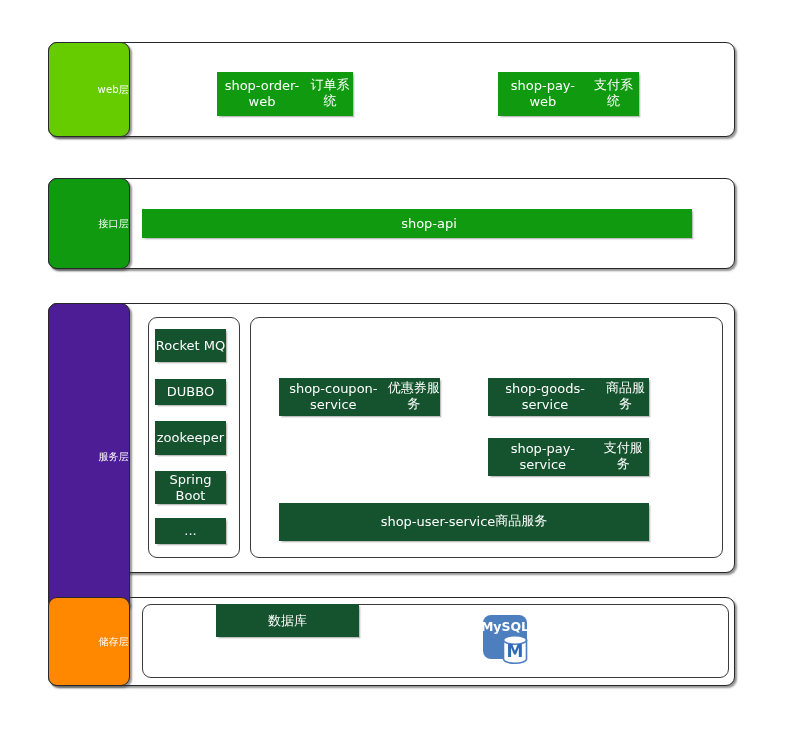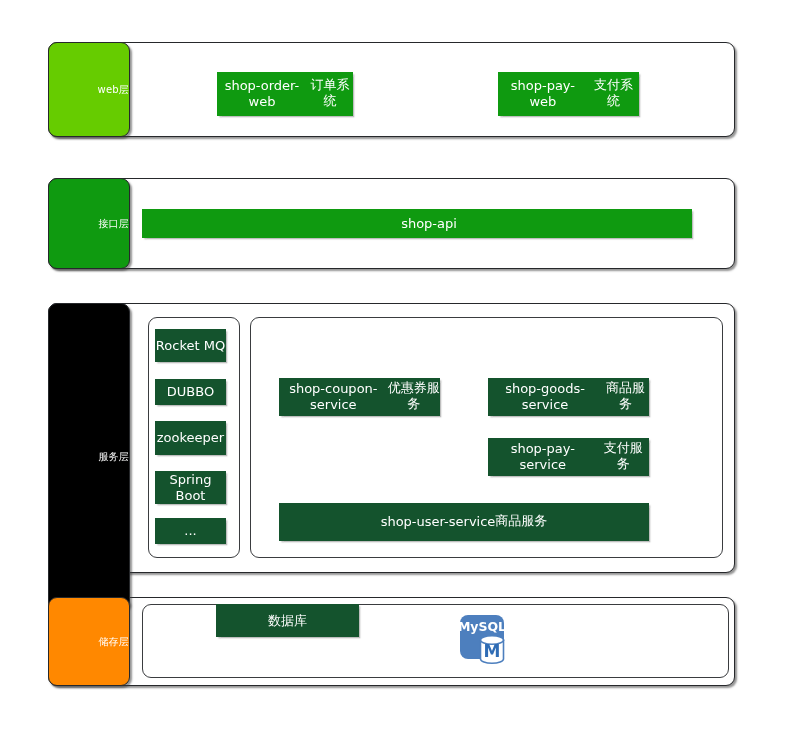--- a/index.html
+++ b/index.html
@@ -117,21 +117,21 @@
   <div class="layer-label" style="left:48px; top:178px; width:82px; height:91px; background:#0f9a10;padding-left:42px;">
     <span>接口层</span>
   </div>
 
   <div class="box api green-dark" style="left:142px; top:209px; width:550px; height:29px;">
     <span class="l1">shop-api</span>
   </div>
 
   <div class="layer" style="left:48px; top:303px; width:687px; height:270px;"></div>
 
-  <div class="layer-label" style="left:48px; top:303px; width:82px; height:308px; background:#000000;">
+  <div class="layer-label" style="left:48px; top:303px; width:82px; height:308px; background:#4c1d95;">
     <span>服务层</span>
   </div>
 
   <div class="panel" style="left:148px; top:317px; width:92px; height:241px;"></div>
 
   <div class="box mid blue" style="left:155px; top:329px; width:71px; height:33px;">
     <span class="l1">Rocket MQ</span>
   </div>
   <div class="box mid blue" style="left:155px; top:379px; width:71px; height:26px;">
     <span class="l1">DUBBO</span>
@@ -174,21 +174,21 @@
   <div class="layer-label" style="left:48px; top:597px; width:82px; height:89px; background:#ff8800;">
     <span>储存层</span>
   </div>
 
   <div class="panel" style="left:142px; top:604px; width:587px; height:74px;"></div>
 
   <div class="box db blue" style="left:216px; top:604px; width:143px; height:33px;">
     <span class="l1">数据库</span>
   </div>
 
-  <div class="mysql-icon" style="left:459px; top:612px; width:56px; height:58px;">
+  <div class="mysql-icon" style="left:482px; top:612px; width:56px; height:58px;">
     <svg width="56" height="58" viewBox="0 0 56 58" xmlns="http://www.w3.org/2000/svg">
       <rect x="1" y="3" width="44" height="44" rx="8" ry="8" fill="#4d7fbe"></rect>
       <text x="23" y="19" font-family="DejaVu Sans, Liberation Sans, sans-serif" font-size="12.5" font-weight="bold" fill="#ffffff" text-anchor="middle">MySQL</text>
       <g>
         <ellipse cx="33" cy="28" rx="11.5" ry="4.2" fill="#ffffff" stroke="#4d7fbe" stroke-width="1.6"></ellipse>
         <path d="M21.5 28 L21.5 47 A11.5 4.2 0 0 0 44.5 47 L44.5 28" fill="#ffffff" stroke="#4d7fbe" stroke-width="1.6"></path>
         <ellipse cx="33" cy="28" rx="11.5" ry="4.2" fill="#ffffff" stroke="#4d7fbe" stroke-width="1.6"></ellipse>
         <text x="33" y="45" font-family="DejaVu Sans, Liberation Sans, sans-serif" font-size="17" font-weight="bold" fill="#2f6cb5" text-anchor="middle">M</text>
       </g>
     </svg>

